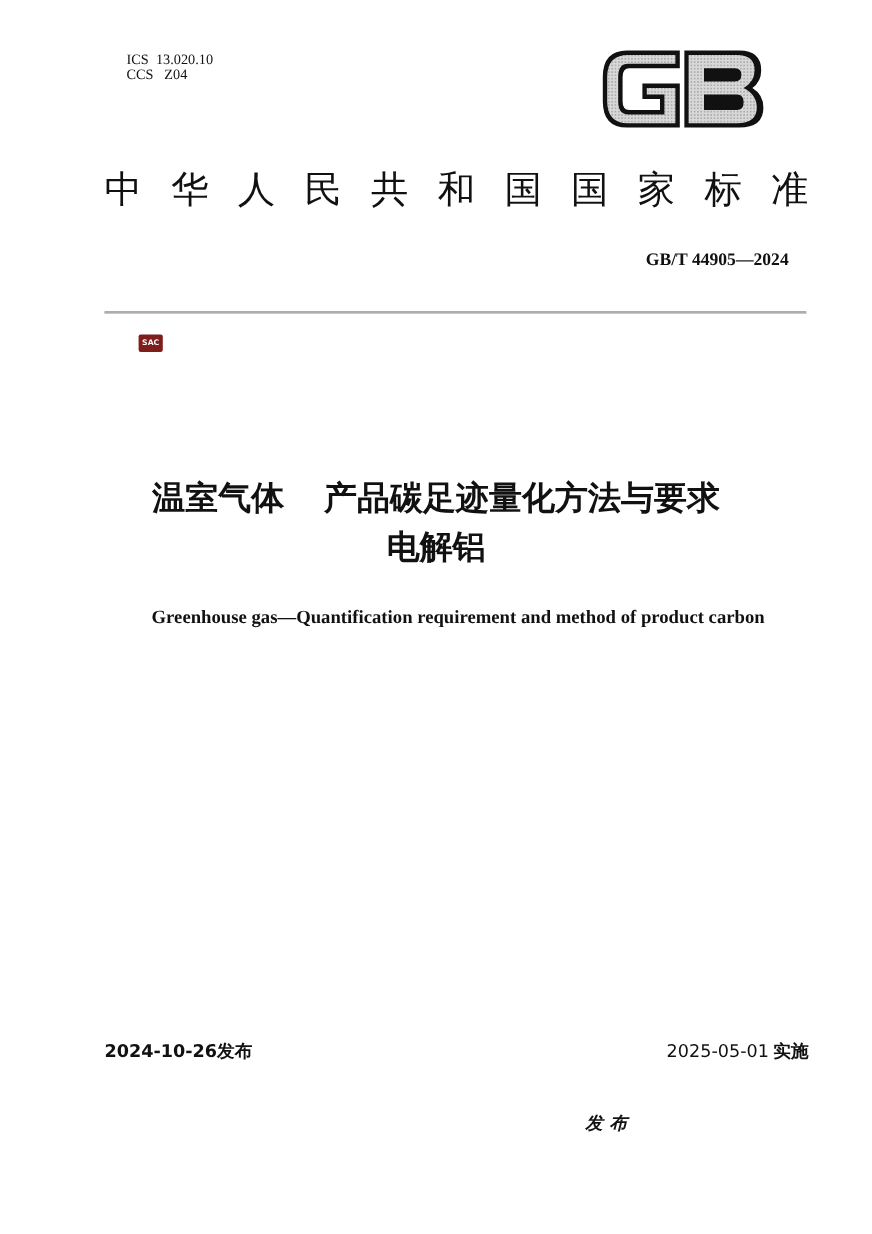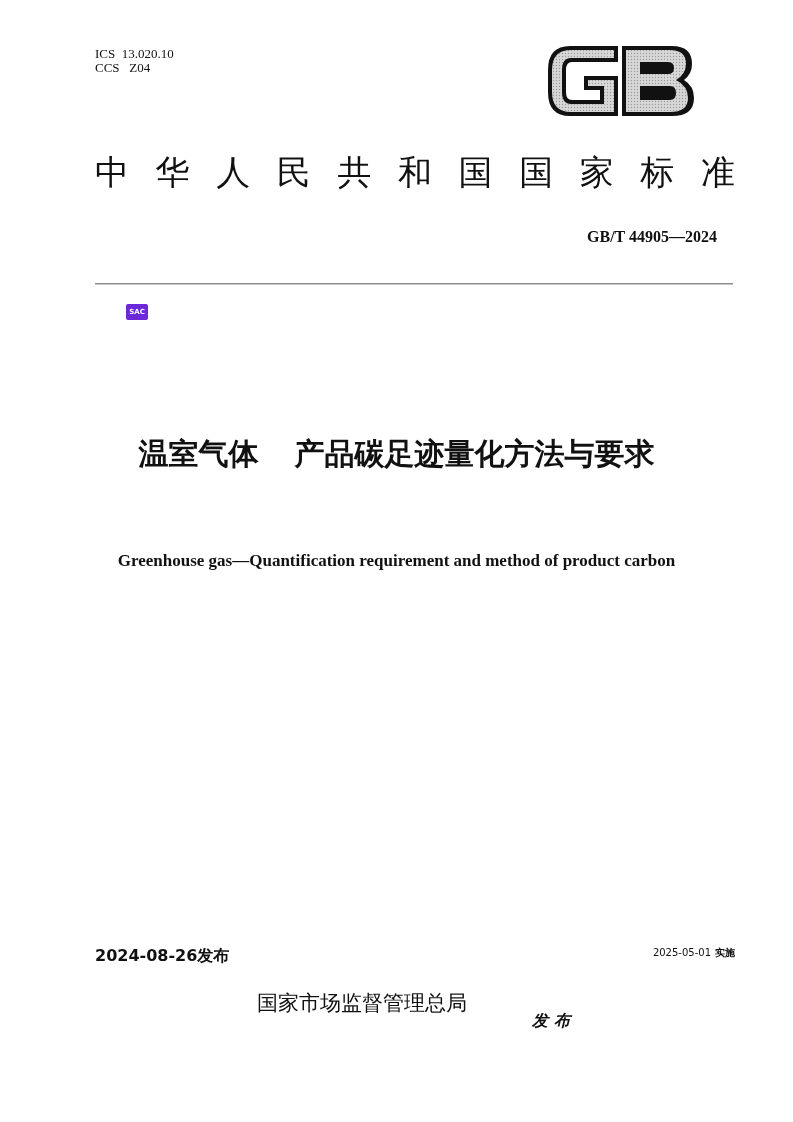--- a/index.html
+++ b/index.html
@@ -1,41 +1,41 @@
 <!DOCTYPE html>
 <html><head>
 <meta charset="utf-8">
 <style>
   html, body { margin: 0; padding: 0; background: #ffffff; }
   body { width: 793px; height: 1122px; position: relative; overflow: hidden; color: #111; }
   .abs { position: absolute; }
-  .serif { font-family: "Liberation Serif", "DejaVu Serif", serif; }
+  .serif { font-family: "Liberation Serif", "DejaVu Serif", serif; margin-left: 20px; }
   .sans { font-family: "DejaVu Sans", "Liberation Sans", sans-serif; }
 
   #codes { left: 95px; top: 47px; font-size: 13px; line-height: 14px; }
   #codes div { white-space: pre; }
 
   #gb-logo { left: 540px; top: 40px; width: 160px; height: 82px; }
 
   #country-title { left: 95px; top: 150px; width: 640px; font-size: 34px; display: flex; justify-content: space-between; letter-spacing: 0; }
   #country-title span { display: inline-block; }
 
   #std-number { right: 76px; top: 228px; font-size: 16px; font-weight: bold; }
 
   #rule { left: 95px; top: 283px; width: 638px; height: 1px; background: #8a8a8a; border-bottom: 1px solid #c8c8c8; }
 
-  #stamp { left: 126px; top: 304px; width: 22px; height: 16px; background: #6d28d9; border-radius: 2px; color: #f7fbff; font-size: 7px; line-height: 16px; text-align: center; font-weight: bold; }
+  #stamp { left: 126px; top: 304px; width: 22px; height: 16px; background: #7f1d1d; border-radius: 2px; color: #f7fbff; font-size: 7px; line-height: 16px; text-align: center; font-weight: bold; }
 
   #cn-title { left: 0; width: 793px; top: 432px; text-align: center; font-size: 30px; font-weight: bold; line-height: 44px; }
   #cn-title .gap { display: inline-block; width: 36px; }
 
   #en-title { left: 0; width: 793px; top: 549px; text-align: center; font-size: 17px; font-weight: bold; line-height: 23px; }
 
   #issue-date { left: 95px; top: 946px; font-size: 16px; font-weight: bold; }
-  #impl-date { right: 58px; top: 946px; font-size: 10px; }
+  #impl-date { right: 58px; top: 946px; font-size: 16px; }
   #impl-date .lbl { font-weight: bold; margin-left: 4px; }
 
   #issuers { left: 257px; top: 990px; font-size: 21px; line-height: 26px; }
   #publish-label { left: 532px; top: 1011px; font-size: 16px; font-weight: bold; letter-spacing: 6px; font-style: italic; }
 </style>
 </head>
 <body>
 
 <div id="codes" class="abs serif">
   <div>ICS  13.020.10</div>
@@ -79,29 +79,29 @@
 <div id="std-number" class="abs serif">GB/T 44905—2024</div>
 
 <div id="rule" class="abs"></div>
 
 <div id="stamp" class="abs sans">SAC</div>
 
 <div id="cn-title" class="abs sans">
   <div>
     <span>温室气体</span><span class="gap"></span><span>产品碳足迹量化方法与要求</span>
   </div>
+  <div>电解铝</div>
 </div>
 
 <div id="en-title" class="abs serif">
   <div>Greenhouse gas—Quantification requirement and method of product carbon</div>
 </div>
 
-<div id="issue-date" class="abs sans">2024-08-26发布</div>
+<div id="issue-date" class="abs sans">2024-10-26发布</div>
 
 <div id="impl-date" class="abs sans">
   <span>2025-05-01</span><span class="lbl">实施</span>
 </div>
 
 <div id="issuers" class="abs sans">
-  <div>国家市场监督管理总局</div>
 </div>
 
 <div id="publish-label" class="abs sans">发布</div>
 
 </body></html>

